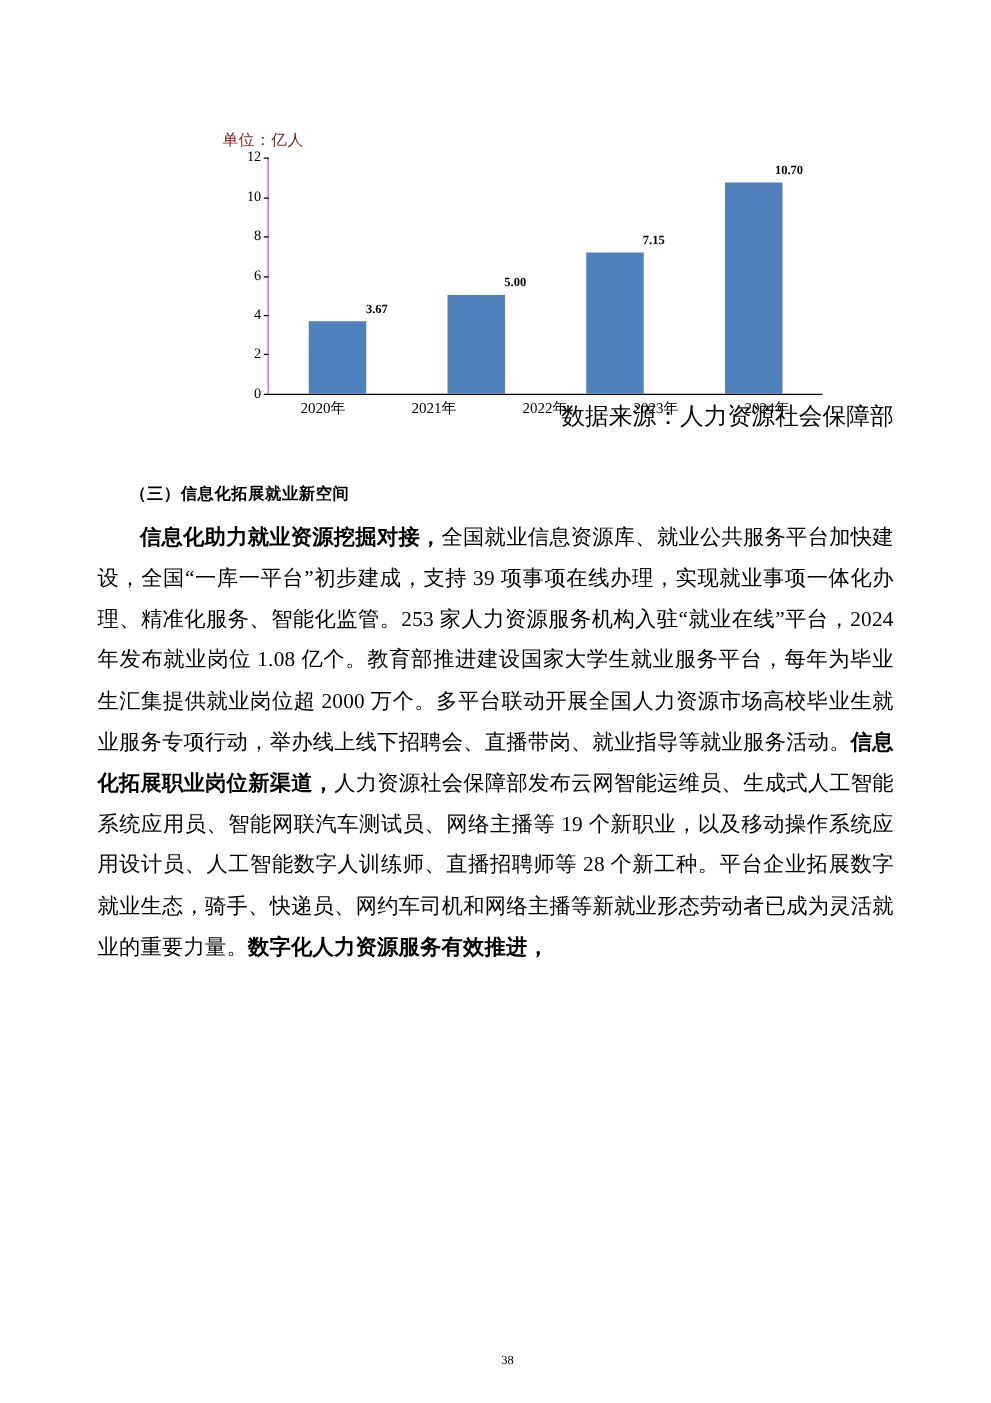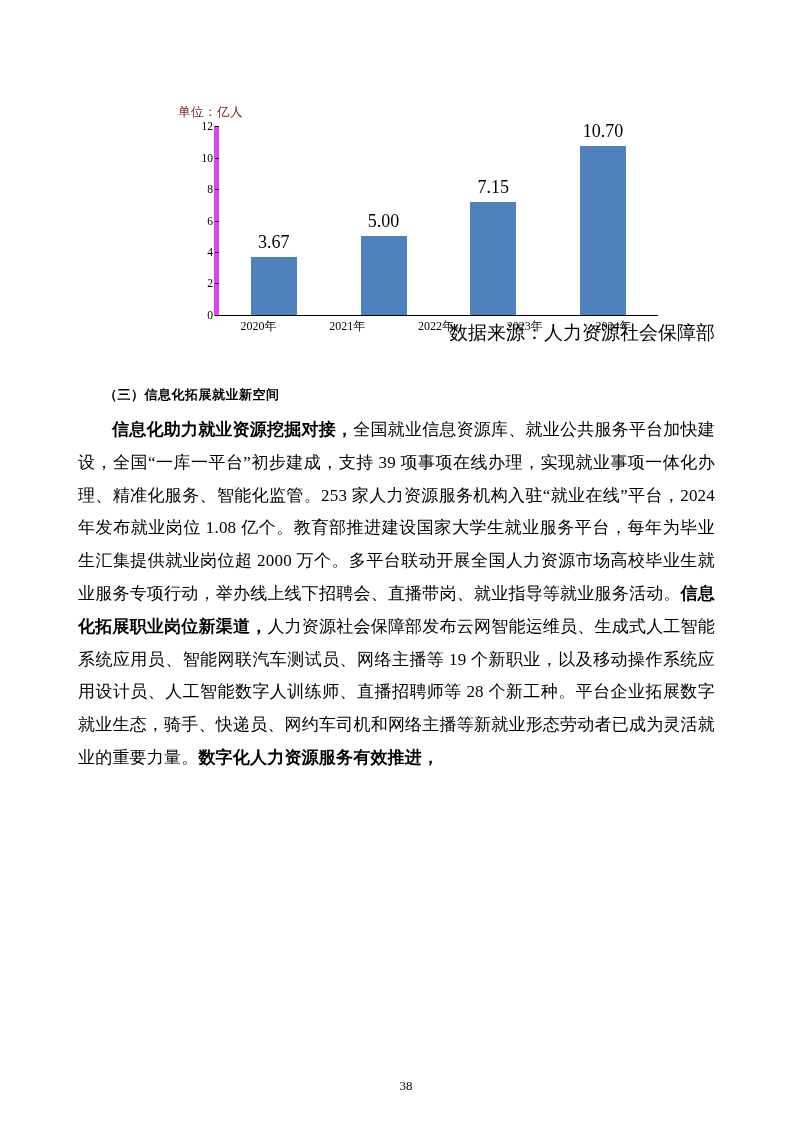--- a/index.html
+++ b/index.html
@@ -46,21 +46,21 @@
     top: 38px;
     width: 480px;
     height: 190px;
   }
   .plot {
     position: absolute;
     left: 36px;
     top: 0;
     right: 0;
     bottom: 0;
-    border-left: 5px solid #d946ef;
+    border-left: 1px solid #d946ef;
     border-bottom: 1px solid #000;
     box-sizing: border-box;
   }
   .ytick {
     position: absolute;
     right: 100%;
     transform: translateY(-50%);
     padding-right: 6px;
     font-size: 11.5px;
     font-family: "Liberation Serif", "DejaVu Serif", serif;
@@ -91,23 +91,23 @@
     justify-content: flex-end;
     align-items: center;
   }
   .bar {
     width: 46px;
     background: #4f81bd;
   }
   .bar-label {
     position: absolute;
     width: 100%;
-    text-align: center;
-    font-size: 18px;
-    font-weight: normal;
+    text-align: right;
+    font-size: 10px;
+    font-weight: bold;
     font-family: "Liberation Serif", "DejaVu Serif", serif;
   }
   .xlabels {
     position: absolute;
     left: 36px;
     right: 0;
     top: 192px;
     display: flex;
     justify-content: space-around;
   }
@@ -152,21 +152,21 @@
     letter-spacing: 0.2px;
   }
   .para b { font-weight: bold; }
 
   .page-number {
     position: absolute;
     left: 0;
     right: 0;
     bottom: 28px;
     text-align: center;
-    font-size: 13px;
+    font-size: 10px;
     font-family: "Liberation Serif", "DejaVu Serif", serif;
     margin-left: 19px;
   }
 </style>
 </head>
 <body>
 
 <div class="page">
 
   <div class="figure-block">

